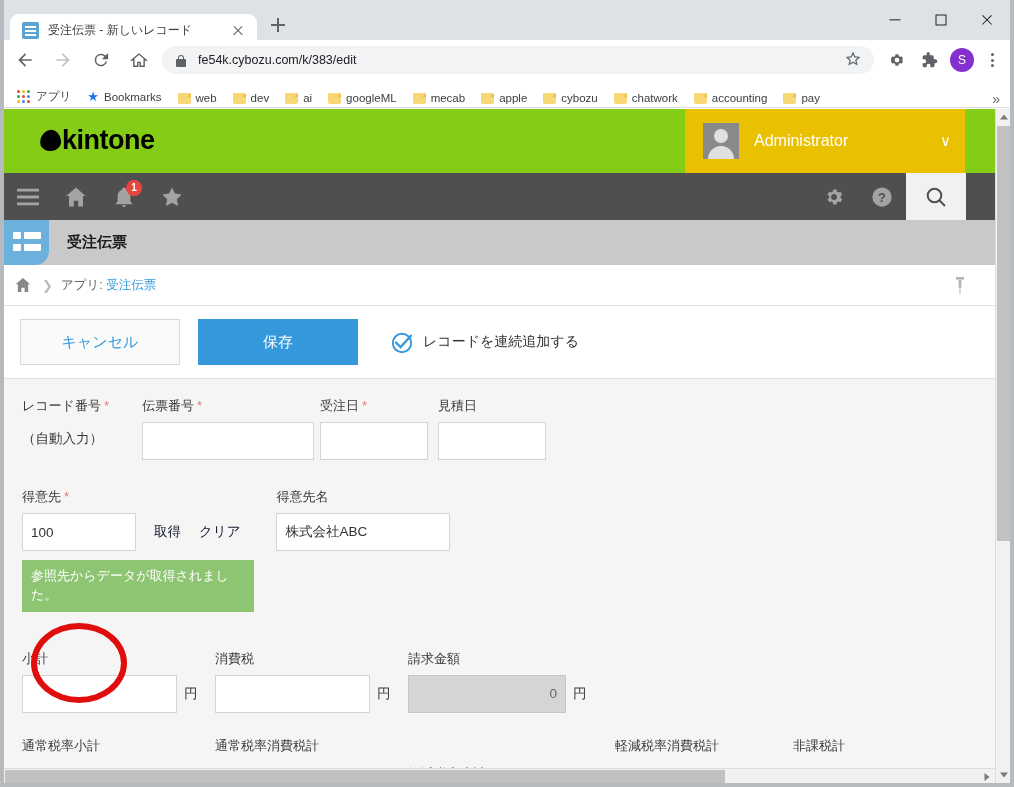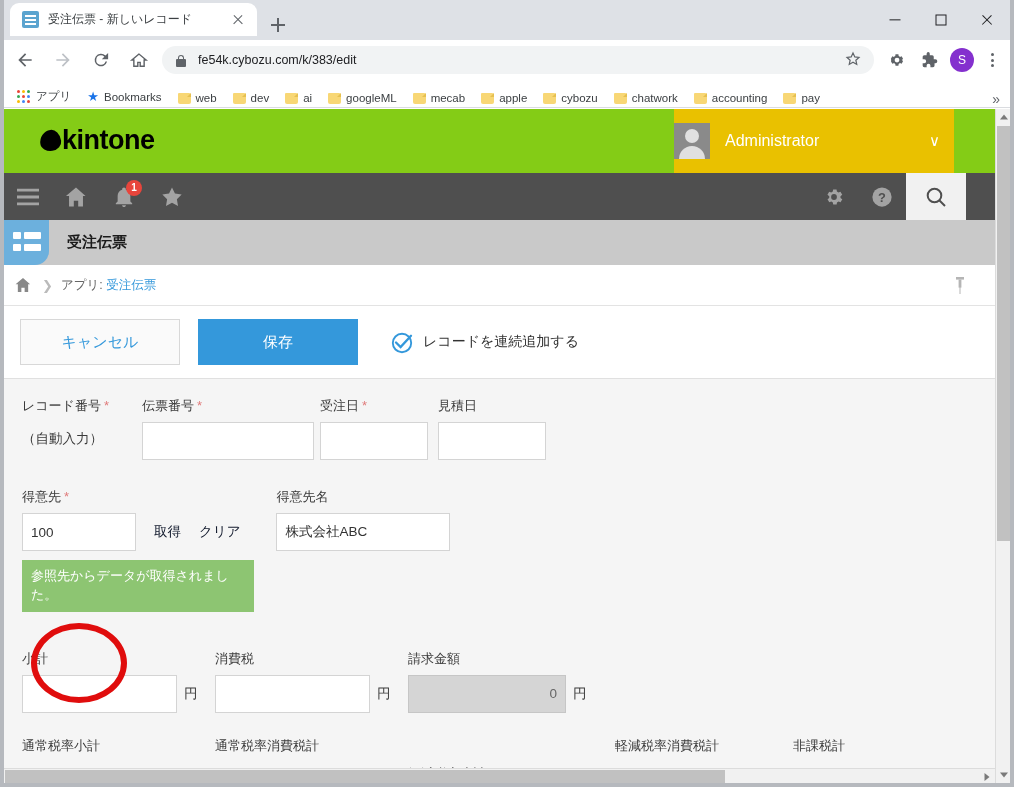--- a/index.html
+++ b/index.html
@@ -15,21 +15,21 @@
   .chrome-titlebar {
     position: absolute; top: 0; left: 0; width: 1014px; height: 40px;
     background: #dee1e6;
     border-bottom: 0;
   }
   .win-frame-left { position:absolute; top:0; left:0; width:4px; height:787px; background:#b6b9be; }
   .win-frame-right { position:absolute; top:0; right:0; width:4px; height:787px; background:#b6b9be; }
   .win-frame-bottom { position:absolute; bottom:0; left:0; width:1014px; height:4px; background:#b6b9be; }
 
   .tab {
-    position: absolute; top: 3px; left: 10px; width: 247px; height: 33px;
+    position: absolute; top: 14px; left: 10px; width: 247px; height: 33px;
     background: #fff;
     border-radius: 9px 9px 0 0;
     display: flex; align-items: center; padding: 0 8px;
   }
   .tab-favicon {
     width: 17px; height: 17px; flex: 0 0 17px; margin-right: 9px; margin-left: 4px;
     background: #5ba4cf; border-radius: 2px;
     position: relative;
   }
   .tab-favicon::before {
@@ -129,22 +129,22 @@
   .k-logo {
     position: absolute; left: 36px; top: 16px; font-size: 27px; font-weight: bold;
     color: #000; letter-spacing: -0.5px;
   }
   .k-logo .blob {
     display:inline-block; width: 21px; height: 21px; background: #000;
     border-radius: 56% 44% 48% 52% / 60% 58% 42% 40%; vertical-align: -2px;
     margin-right: 1px; transform: rotate(-8deg);
   }
   .k-user {
-    position: absolute; right: 41px; top: 0; width: 280px; height: 64px;
-    background: #e9c100; display: flex; align-items: center; 
+    position: absolute; right: 30px; top: 0; width: 280px; height: 64px;
+    background: #e9c100; display: flex; align-items: center; padding-left: 18px;
   }
   .k-avatar { width: 36px; height: 36px; background: #8a8a8a; flex:0 0 36px; position: relative; overflow:hidden; }
   .k-avatar::before { content:""; position:absolute; left:11px; top:6px; width:14px; height:14px; border-radius:50%; background:#e0e0e0; }
   .k-avatar::after { content:""; position:absolute; left:5px; top:23px; width:26px; height:18px; border-radius:13px 13px 0 0; background:#e0e0e0; }
   .k-username { color: #fff; font-size: 16px; margin-left: 15px; flex: 1; }
   .k-caret { color: #fff; font-size: 15px; margin-right: 14px; }
 
   
   .k-nav { position: relative; height: 47px; background: #4f4f4f; display: flex; align-items: center; }
   .nv { width: 48px; height: 47px; position: relative; cursor: pointer; flex:0 0 48px; }

